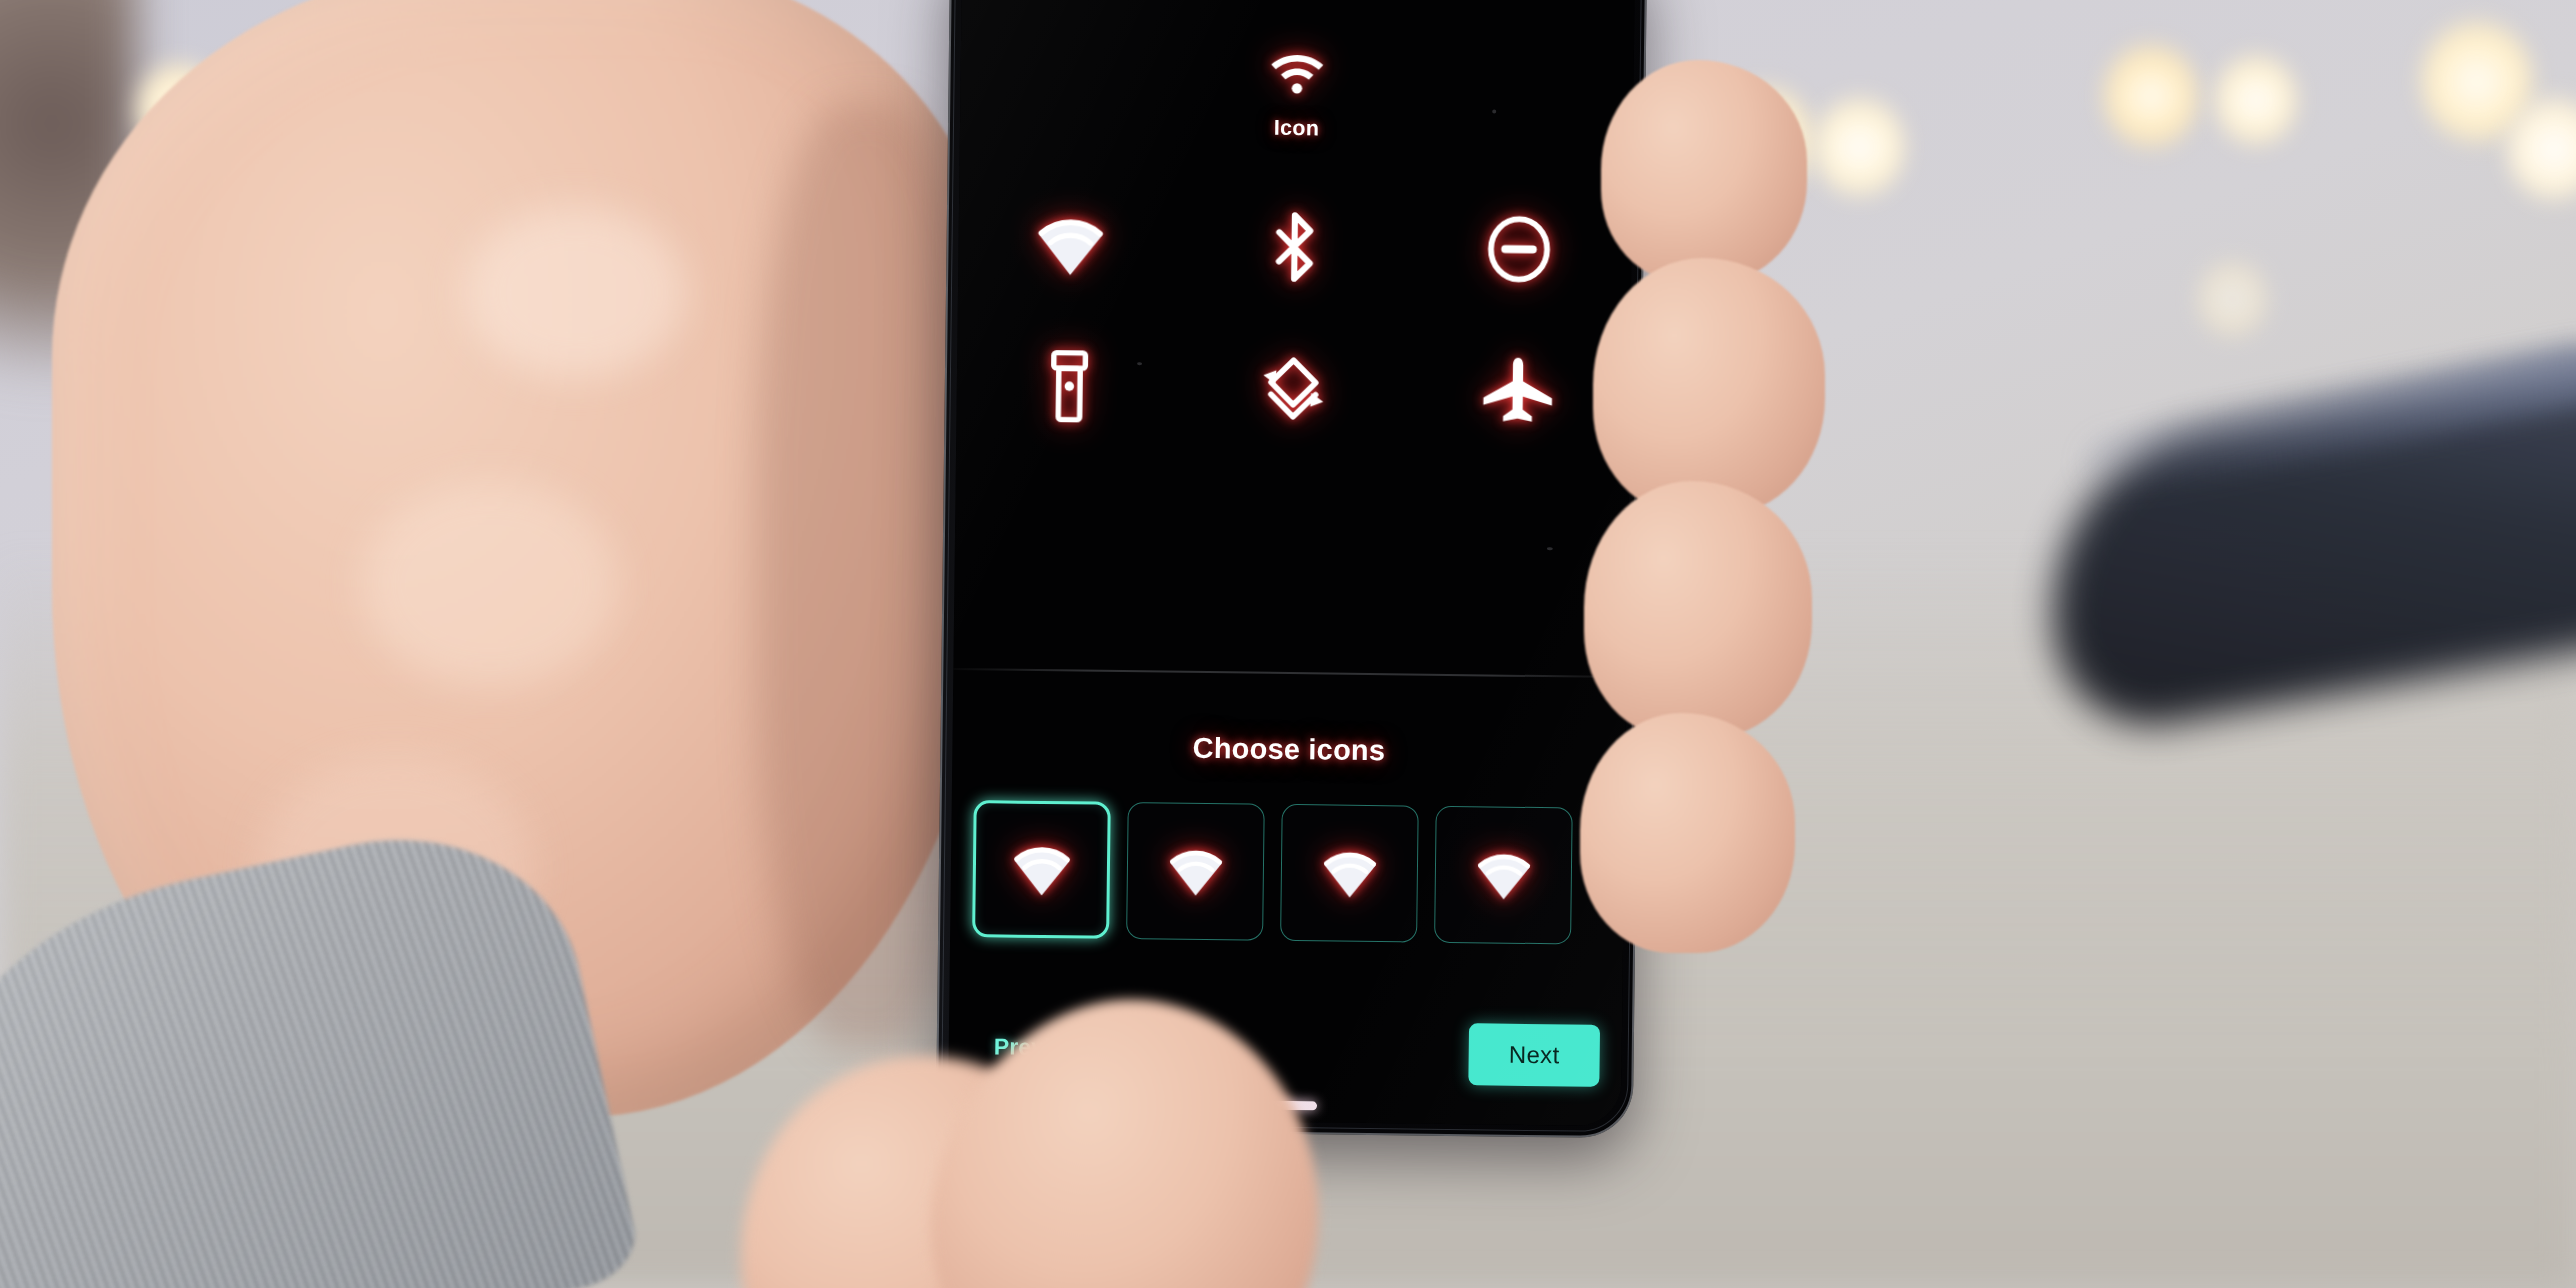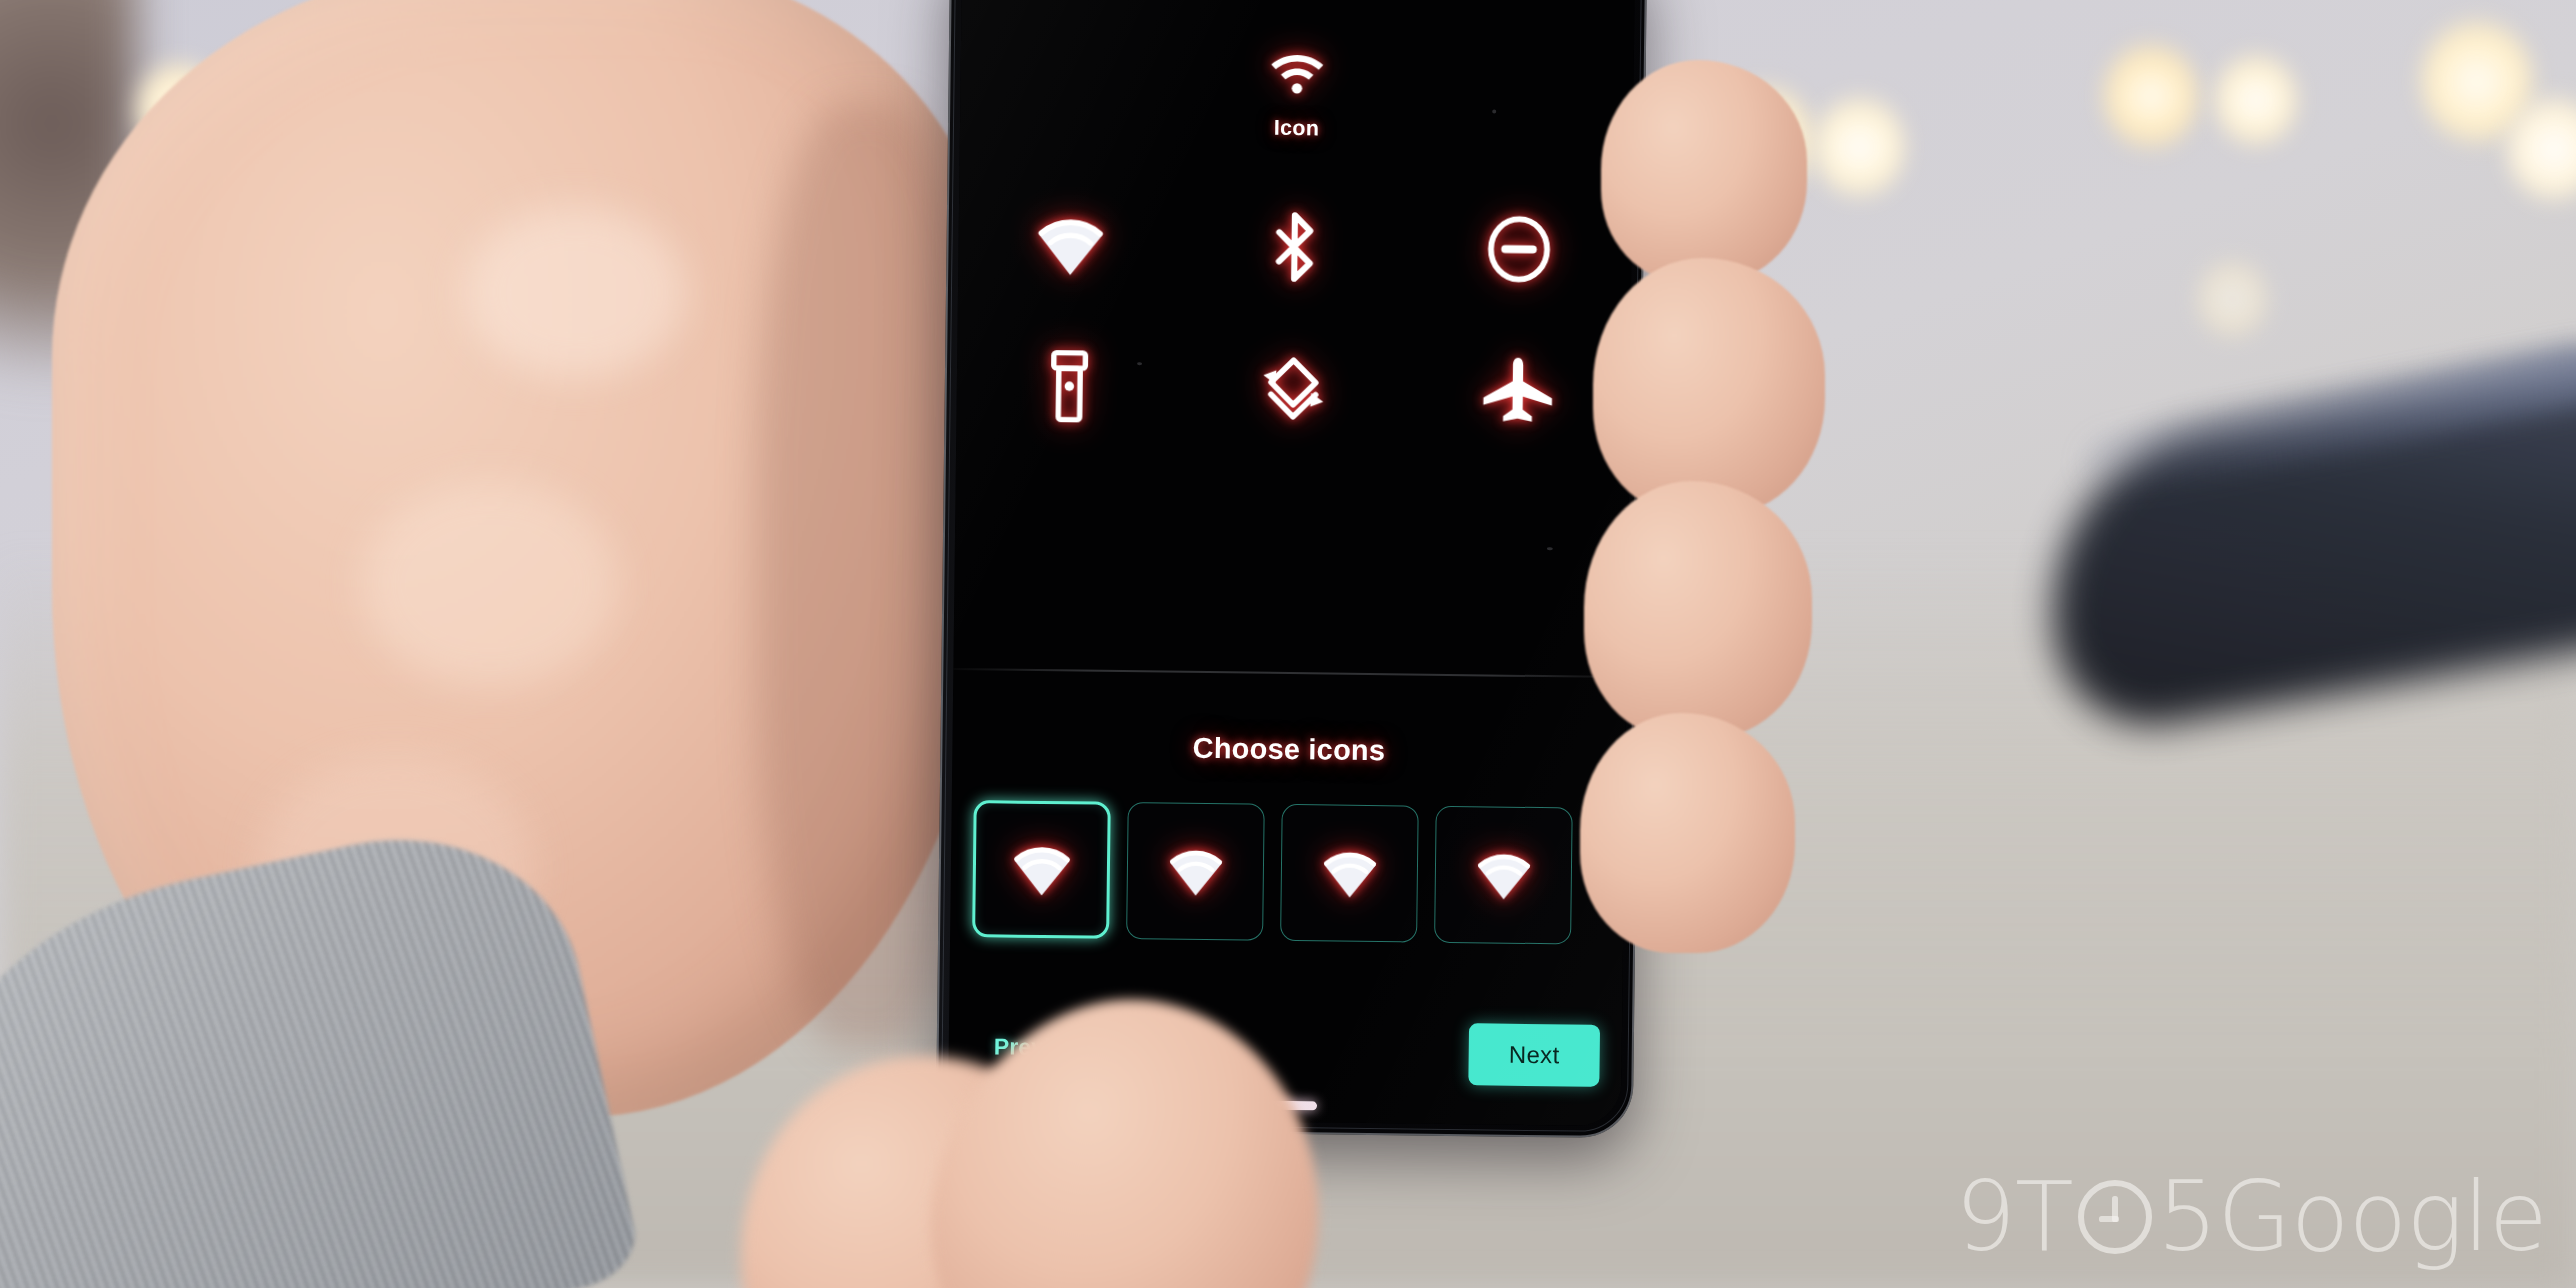--- a/index.html
+++ b/index.html
@@ -432,20 +432,15 @@
 
   <div class="hand-layer">
     <div class="skin fingertip f1"></div>
     <div class="skin fingertip f2"></div>
     <div class="skin fingertip f3"></div>
     <div class="skin fingertip f4"></div>
     <div class="skin thumb2"></div>
     <div class="skin thumb"></div>
   </div>
 
-  <div class="watermark">
-    <span>9T</span>
-    <span class="wm-clock"></span>
-    <span>5Google</span>
-  </div>
 
 </div>
 
 
 </body></html>

